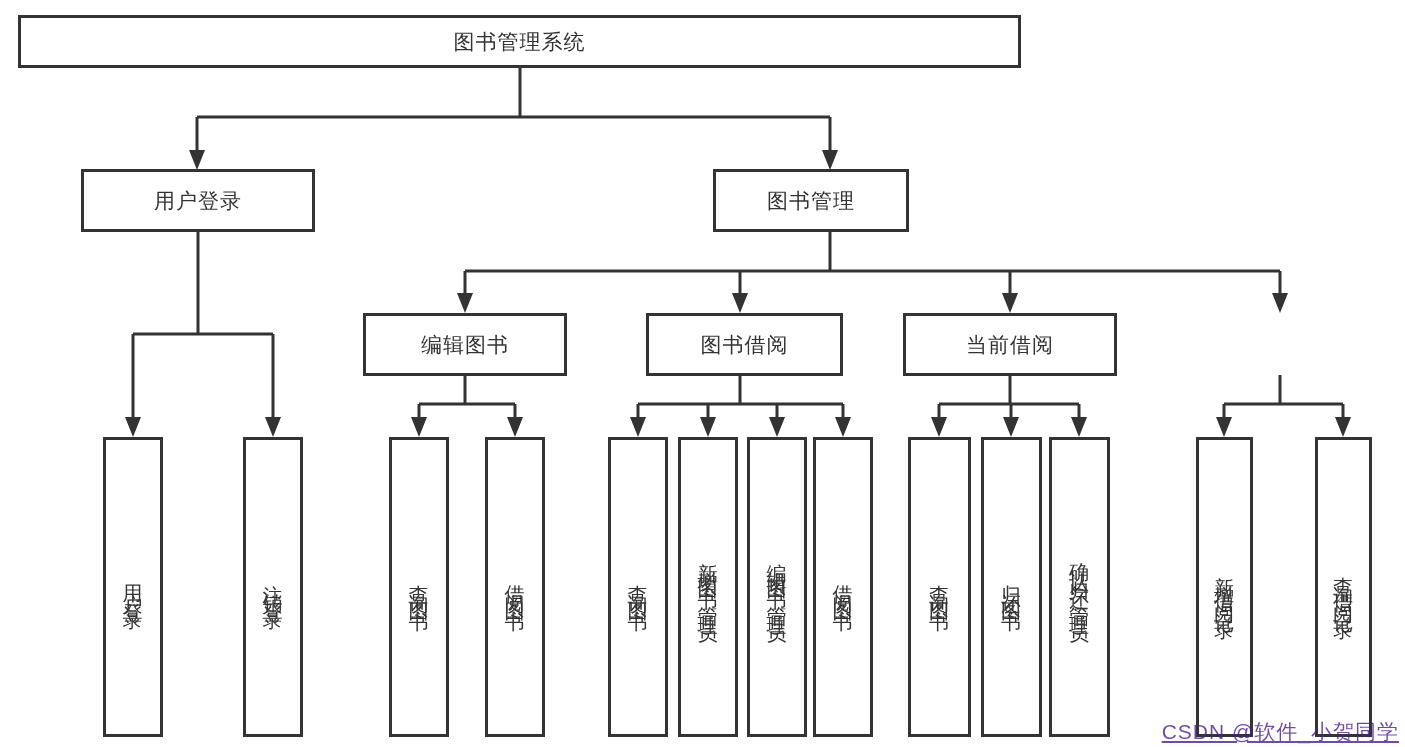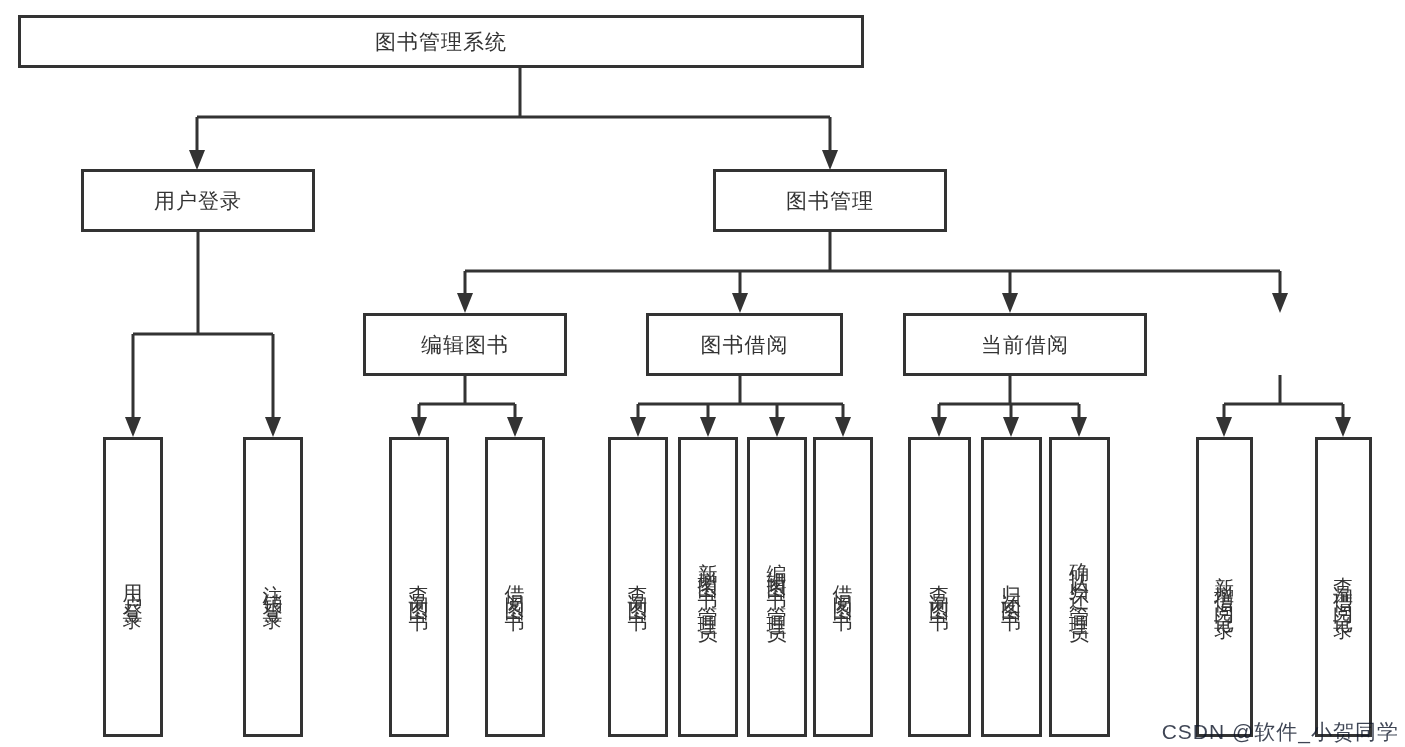--- a/index.html
+++ b/index.html
@@ -33,25 +33,26 @@
     font-size:20px;
     line-height:1;
     letter-spacing:0.44em;
     white-space:nowrap;
   }
   .watermark{
     position:absolute;
     right:6px;
     bottom:1px;
     font-size:21px;
-    color:#0f172a;
+    color:#4c1d95;
     opacity:0.8;
     letter-spacing:1px;
     z-index:5;
     white-space:nowrap;
+    text-decoration:underline;
   }
 </style>
 </head>
 <body>
 
 <div id="canvas">
 
   <svg id="wires" width="1405" height="747" viewBox="0 0 1405 747">
     <g stroke="#333333" stroke-width="3" fill="none">
 
@@ -87,38 +88,38 @@
       <polygon points="769,417 785,417 777,437"></polygon>
       <polygon points="835,417 851,417 843,437"></polygon>
       <polygon points="931,417 947,417 939,437"></polygon>
       <polygon points="1003,417 1019,417 1011,437"></polygon>
       <polygon points="1071,417 1087,417 1079,437"></polygon>
       <polygon points="1216,417 1232,417 1224,437"></polygon>
       <polygon points="1335,417 1351,417 1343,437"></polygon>
     </g>
   </svg>
 
-  <div class="box h" style="left:18px;top:15px;width:846px;height:53px">
+  <div class="box h" style="left:18px;top:15px;width:1003px;height:53px">
     <span>图书管理系统</span>
   </div>
 
   <div class="box h" style="left:81px;top:169px;width:234px;height:63px">
     <span>用户登录</span>
   </div>
-  <div class="box h" style="left:713px;top:169px;width:234px;height:63px">
+  <div class="box h" style="left:713px;top:169px;width:196px;height:63px">
     <span>图书管理</span>
   </div>
 
   <div class="box h" style="left:363px;top:313px;width:204px;height:63px">
     <span>编辑图书</span>
   </div>
   <div class="box h" style="left:646px;top:313px;width:197px;height:63px">
     <span>图书借阅</span>
   </div>
-  <div class="box h" style="left:903px;top:313px;width:244px;height:63px">
+  <div class="box h" style="left:903px;top:313px;width:214px;height:63px">
     <span>当前借阅</span>
   </div>
 
   <div class="box v" style="left:103px;top:437px;width:60px;height:300px">
     <span class="vtext">用户登录</span>
   </div>
   <div class="box v" style="left:243px;top:437px;width:60px;height:300px">
     <span class="vtext">注销登录</span>
   </div>
 

